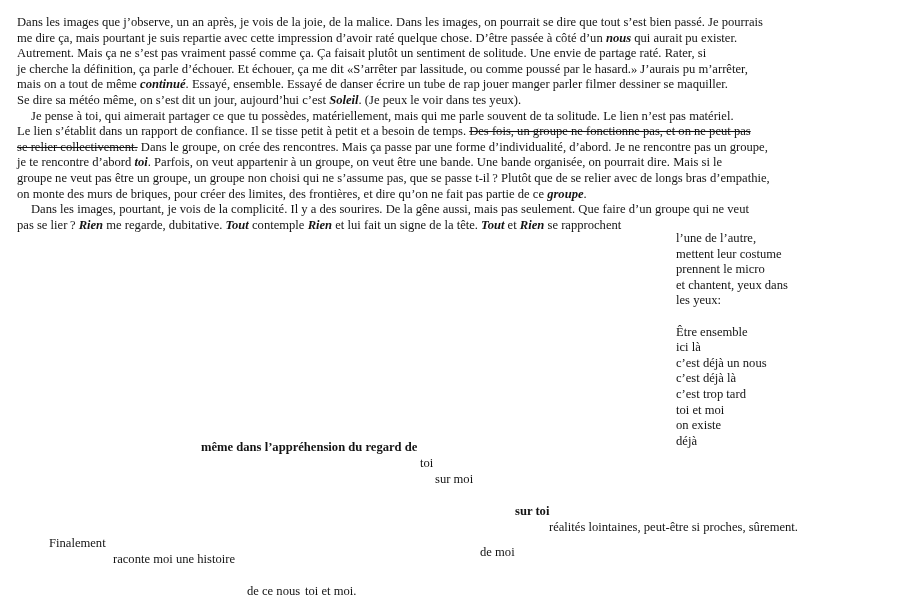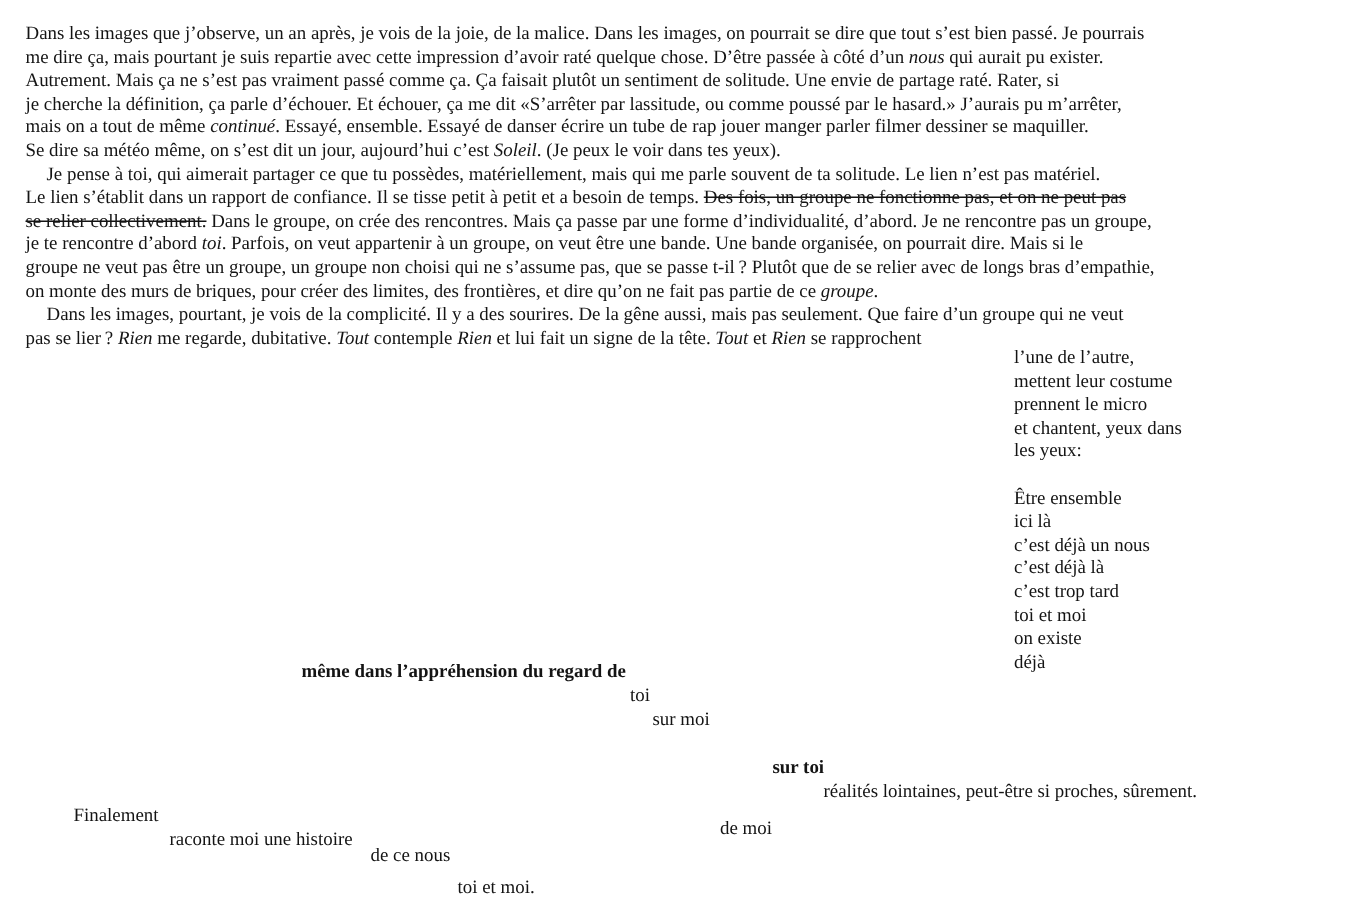--- a/index.html
+++ b/index.html
@@ -14,34 +14,34 @@
     width: 900px; height: 457px;
     background: #ffffff;
     color: #141414;
     font-size: 12.6px;
     line-height: 15.6px;
   }
   .prose-block { position: absolute; white-space: pre; }
   .poem-block  { position: absolute; white-space: pre; }
   .text-line   { white-space: pre; }
   .scatter-line { position: absolute; white-space: pre; line-height: 16px; }
-  .em     { font-style: italic; }
+  .em     { font-style: italic; font-weight: bold; }
   .strike { text-decoration: line-through; text-decoration-thickness: 1px; }
 </style>
 </head>
 <body>
 
 <div class="page" style="background: rgb(255, 255, 255); color: rgb(20, 20, 20);">
   <div class="prose-block" id="prose" style="left: 17px; top: 15px; line-height: 15.6px;"><div class="text-line"><span>Dans les images que j’observe, un an après, je vois de la joie, de la malice. Dans les images, on pourrait se dire que tout s’est bien passé. Je pourrais</span></div><div class="text-line"><span>me dire ça, mais pourtant je suis repartie avec cette impression d’avoir raté quelque chose. D’être passée à côté d’un </span><span class="em">nous</span><span> qui aurait pu exister.</span></div><div class="text-line"><span>Autrement. Mais ça ne s’est pas vraiment passé comme ça. Ça faisait plutôt un sentiment de solitude. Une envie de partage raté. Rater, si</span></div><div class="text-line"><span>je cherche la définition, ça parle d’échouer. Et échouer, ça me dit «S’arrêter par lassitude, ou comme poussé par le hasard.» J’aurais pu m’arrêter,</span></div><div class="text-line"><span>mais on a tout de même </span><span class="em">continué</span><span>. Essayé, ensemble. Essayé de danser écrire un tube de rap jouer manger parler filmer dessiner se maquiller.</span></div><div class="text-line"><span>Se dire sa météo même, on s’est dit un jour, aujourd’hui c’est </span><span class="em">Soleil</span><span>. (Je peux le voir dans tes yeux).</span></div><div class="text-line" style="padding-left: 14px;"><span>Je pense à toi, qui aimerait partager ce que tu possèdes, matériellement, mais qui me parle souvent de ta solitude. Le lien n’est pas matériel.</span></div><div class="text-line"><span>Le lien s’établit dans un rapport de confiance. Il se tisse petit à petit et a besoin de temps. </span><span class="strike">Des fois, un groupe ne fonctionne pas, et on ne peut pas</span></div><div class="text-line"><span class="strike">se relier collectivement.</span><span> Dans le groupe, on crée des rencontres. Mais ça passe par une forme d’individualité, d’abord. Je ne rencontre pas un groupe,</span></div><div class="text-line"><span>je te rencontre d’abord </span><span class="em">toi</span><span>. Parfois, on veut appartenir à un groupe, on veut être une bande. Une bande organisée, on pourrait dire. Mais si le</span></div><div class="text-line"><span>groupe ne veut pas être un groupe, un groupe non choisi qui ne s’assume pas, que se passe t-il ? Plutôt que de se relier avec de longs bras d’empathie,</span></div><div class="text-line"><span>on monte des murs de briques, pour créer des limites, des frontières, et dire qu’on ne fait pas partie de ce </span><span class="em">groupe</span><span>.</span></div><div class="text-line" style="padding-left: 14px;"><span>Dans les images, pourtant, je vois de la complicité. Il y a des sourires. De la gêne aussi, mais pas seulement. Que faire d’un groupe qui ne veut</span></div><div class="text-line"><span>pas se lier ? </span><span class="em">Rien</span><span> me regarde, dubitative. </span><span class="em">Tout</span><span> contemple </span><span class="em">Rien</span><span> et lui fait un signe de la tête. </span><span class="em">Tout</span><span> et </span><span class="em">Rien</span><span> se rapprochent</span></div></div>
   <div class="poem-block" id="poem" style="left: 676px; top: 231px; line-height: 15.6px;"><div class="text-line">l’une de l’autre,</div><div class="text-line">mettent leur costume</div><div class="text-line">prennent le micro</div><div class="text-line">et chantent, yeux dans</div><div class="text-line">les yeux:</div><div class="text-line">&nbsp;</div><div class="text-line">Être ensemble</div><div class="text-line">ici là</div><div class="text-line">c’est déjà un nous</div><div class="text-line">c’est déjà là</div><div class="text-line">c’est trop tard</div><div class="text-line">toi et moi</div><div class="text-line">on existe</div><div class="text-line">déjà</div></div>
   <div id="scatter">
       <div class="scatter-line" style="left: 201px; top: 439px; font-weight: bold;">même dans l’appréhension du regard de</div>
       <div class="scatter-line" style="left: 420px; top: 455px;">toi</div>
       <div class="scatter-line" style="left: 435px; top: 471px;">sur moi</div>
       <div class="scatter-line" style="left: 480px; top: 501px; margin-top: 43px;">de moi</div>
       <div class="scatter-line" style="left: 515px; top: 503px; font-weight: bold;">sur toi</div>
       <div class="scatter-line" style="left: 549px; top: 519px;">réalités lointaines, peut-être si proches, sûrement.</div>
       <div class="scatter-line" style="left: 49px; top: 535px; text-align: right;">Finalement</div>
       <div class="scatter-line" style="left: 113px; top: 551px;">raconte moi une histoire</div>
-      <div class="scatter-line" style="left: 247px; top: 562px; text-align: center;">de ce nous</div>
+      <div class="scatter-line" style="left: 247px; top: 583px; text-align: center;">de ce nous</div>
       <div class="scatter-line" style="left: 305px; top: 583px;">toi et moi.</div>
     </div>
 </div>
 
 </body></html>

